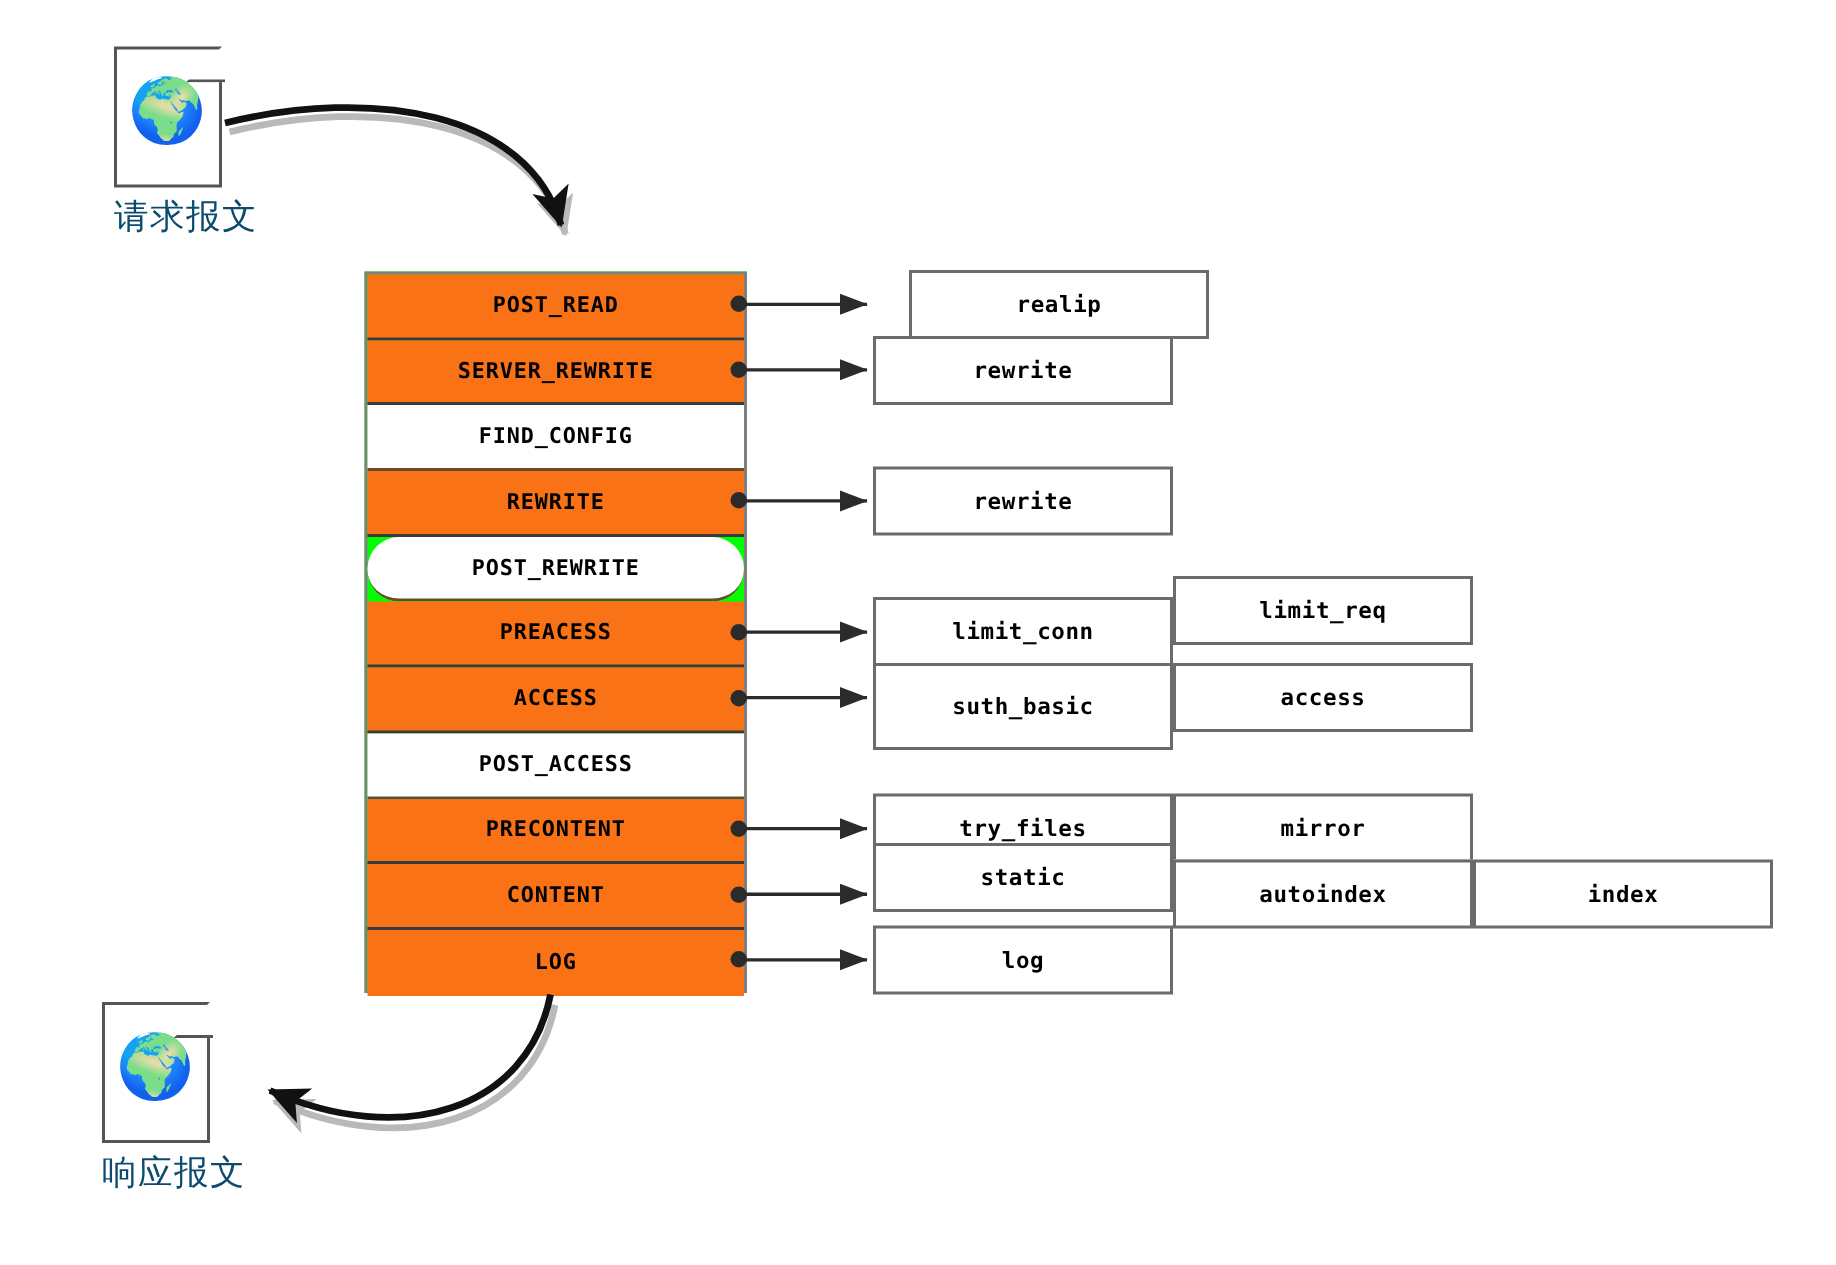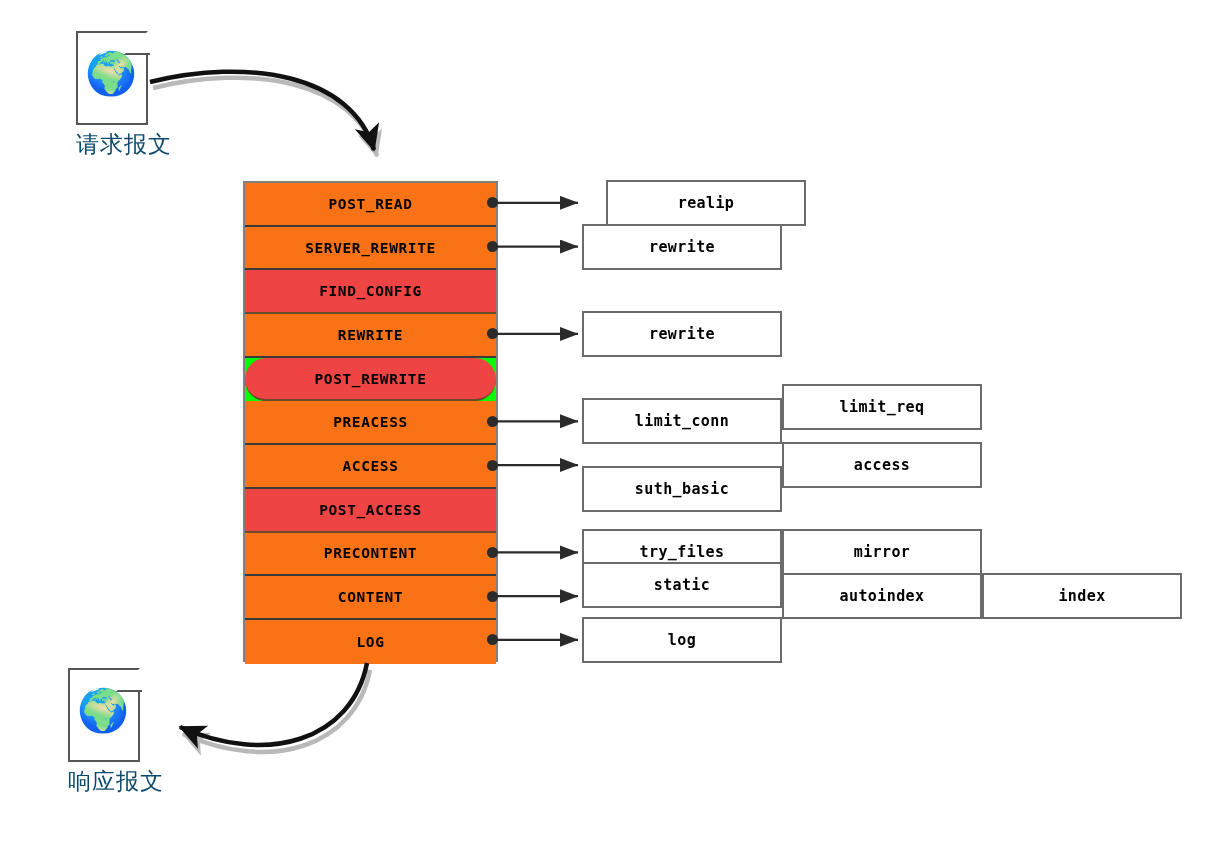--- a/index.html
+++ b/index.html
@@ -55,21 +55,21 @@
     position:relative;
     box-sizing:border-box;
     border-bottom:2px solid #3a3a3a;
     display:flex;align-items:center;justify-content:center;
     font-size:14.5px;letter-spacing:.6px;
     color:#000;font-weight:700;
     text-align:center;
   }
   .phase-row:last-child{border-bottom:none;}
   .phase-row.green{background:#f97316;}
-  .phase-row.orange{background:#ef4444;border-bottom-color:#6b4a2a;}
+  .phase-row.orange{background:#ffffff;border-bottom-color:#6b4a2a;}
 
   
   .mod-cell{
     position:absolute;
     box-sizing:border-box;
     background:#ffffff;
     border:2px solid #6b6b6b;
     display:flex;align-items:center;justify-content:center;
     font-size:15px;color:#000;font-weight:700;letter-spacing:.4px;
   }
@@ -149,21 +149,21 @@
       </div>
       <div class="mod-cell" style="left: 582px; top: 310.95px; width: 200px; height: 46px;">
         <span>rewrite</span>
       </div>
       <div class="mod-cell" style="left: 582px; top: 398.35px; width: 200px; height: 46px;">
         <span>limit_conn</span>
       </div>
       <div class="mod-cell" style="left: 782px; top: 384px; width: 200px; height: 46px;">
         <span>limit_req</span>
       </div>
-      <div class="mod-cell" style="left: 582px; top: 442.05px; width: 200px; height: 46px; margin-top: 24px;">
+      <div class="mod-cell" style="left: 582px; top: 442.05px; width: 200px; height: 58px;">
         <span>suth_basic</span>
       </div>
       <div class="mod-cell" style="left: 782px; top: 442.05px; width: 200px; height: 46px;">
         <span>access</span>
       </div>
       <div class="mod-cell" style="left: 582px; top: 529.45px; width: 200px; height: 46px;">
         <span>try_files</span>
       </div>
       <div class="mod-cell" style="left: 782px; top: 529.45px; width: 200px; height: 46px;">
         <span>mirror</span>

